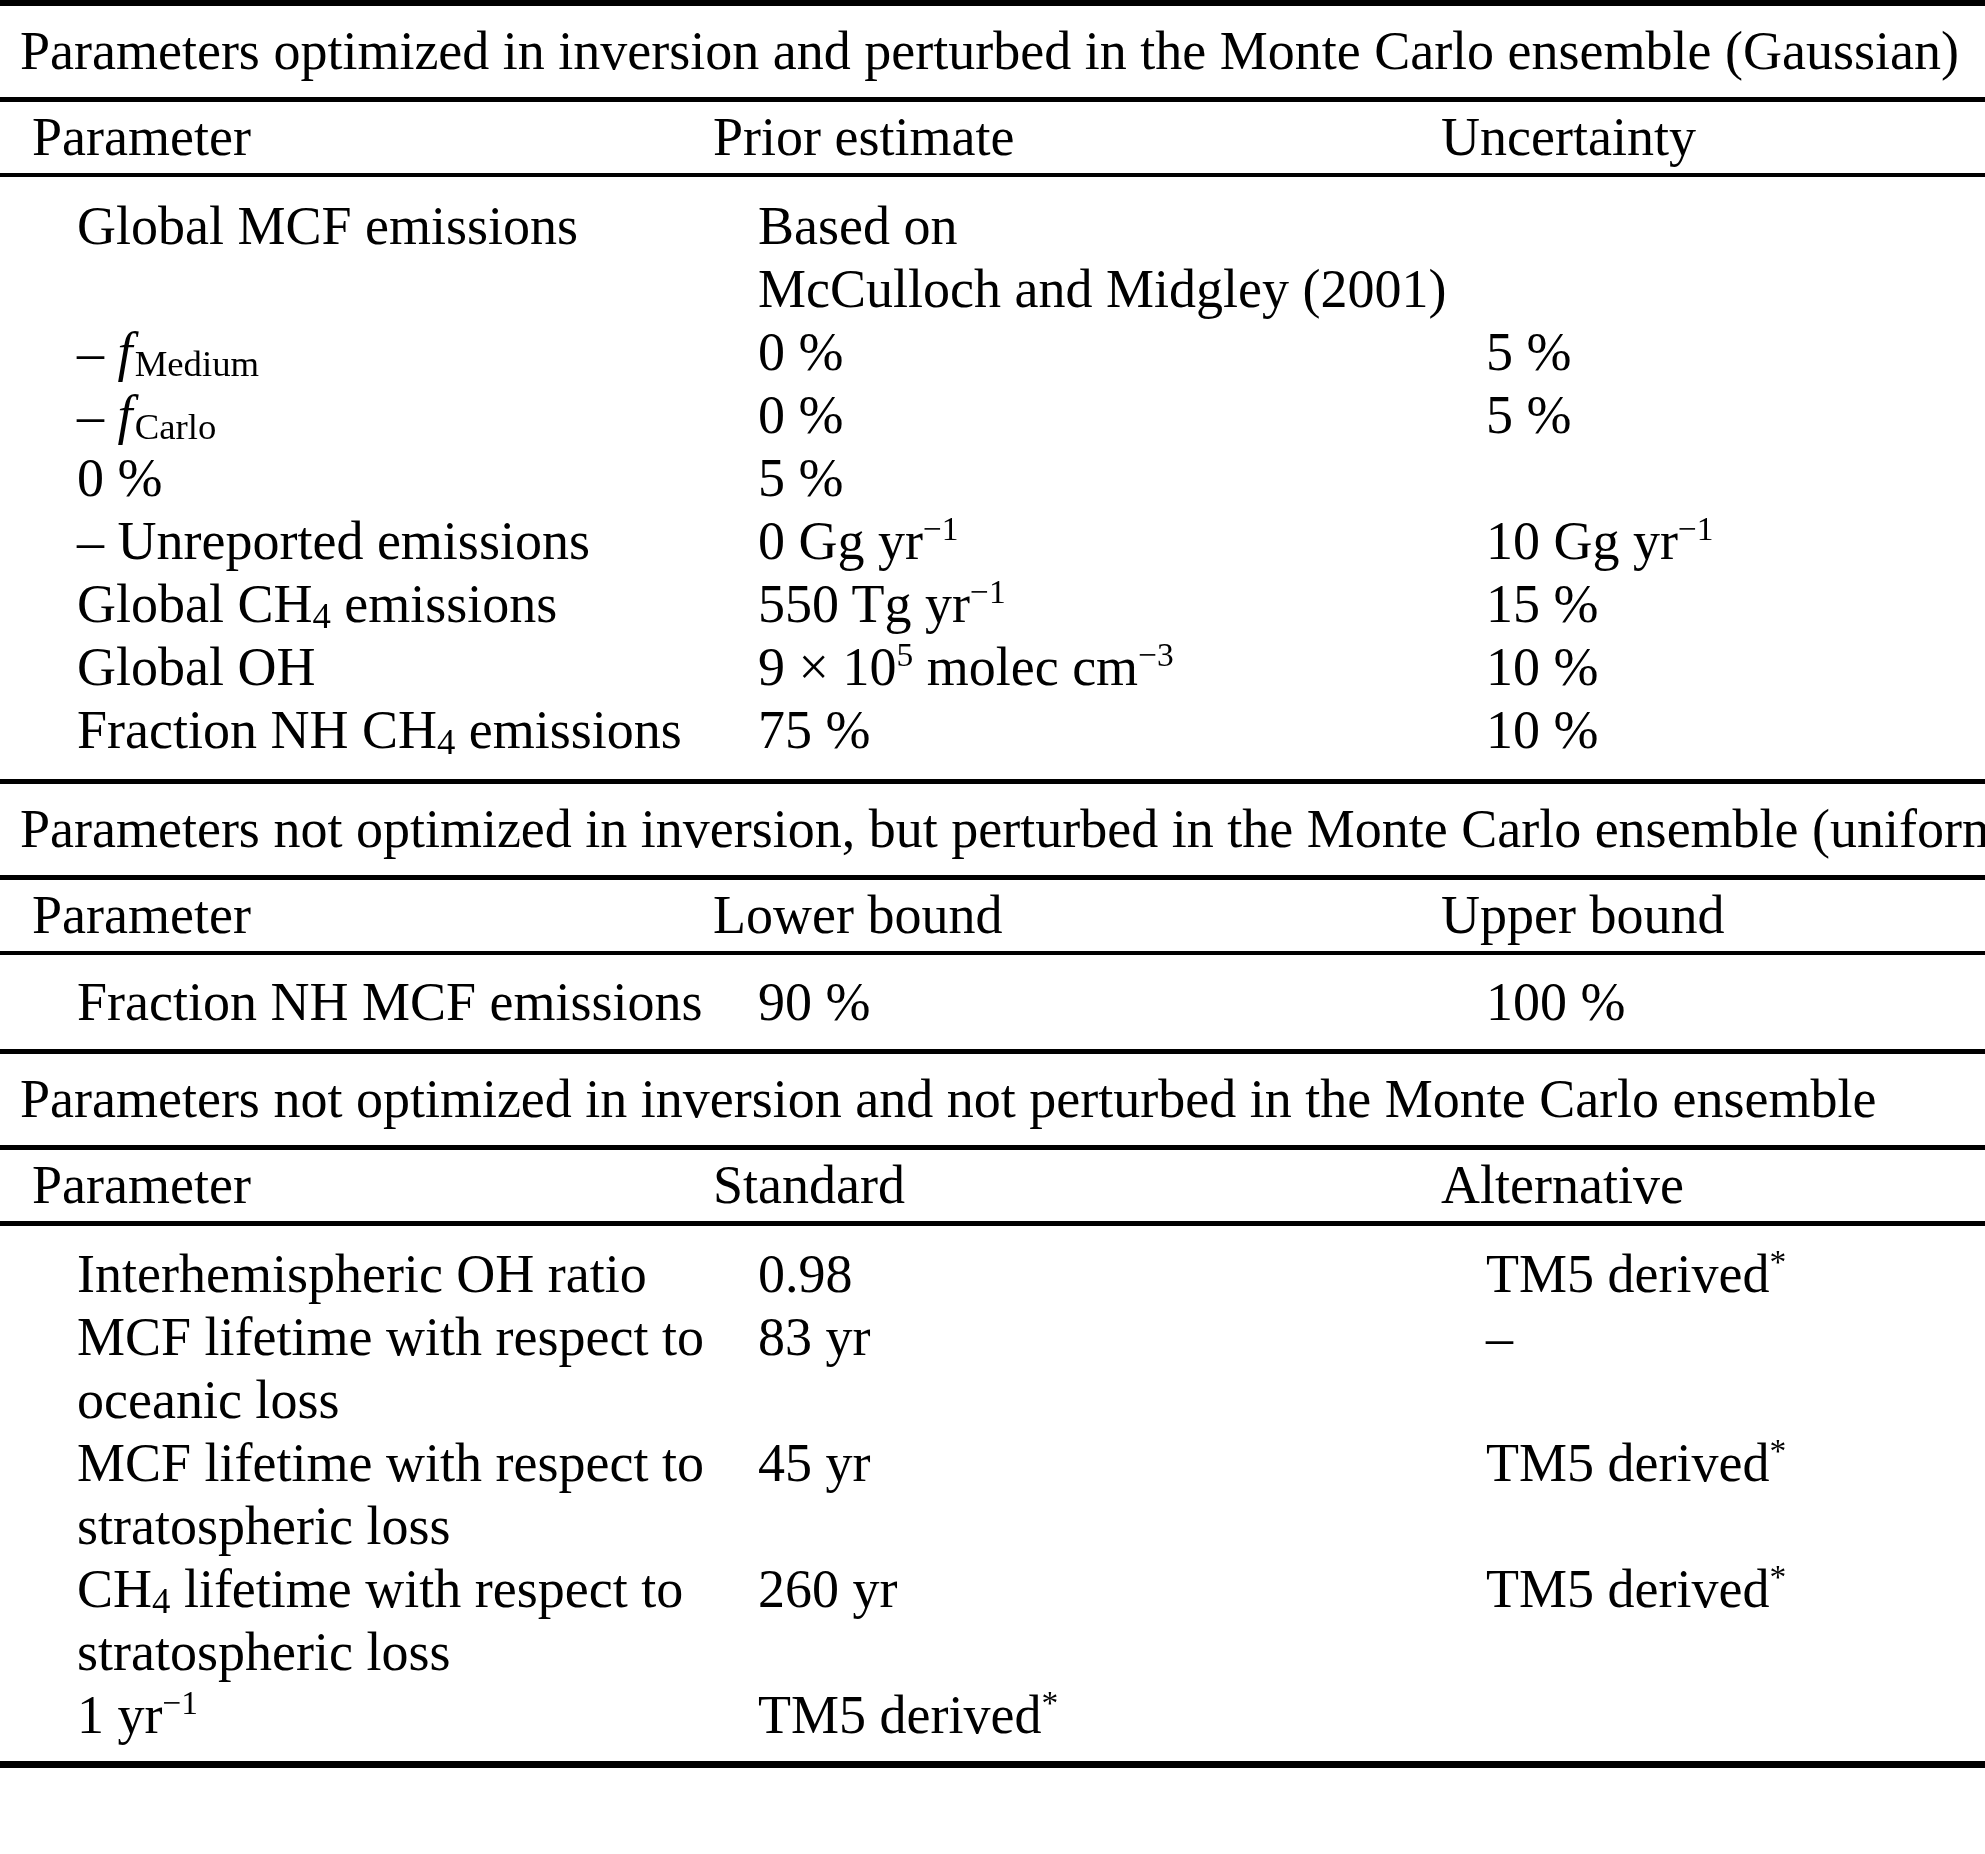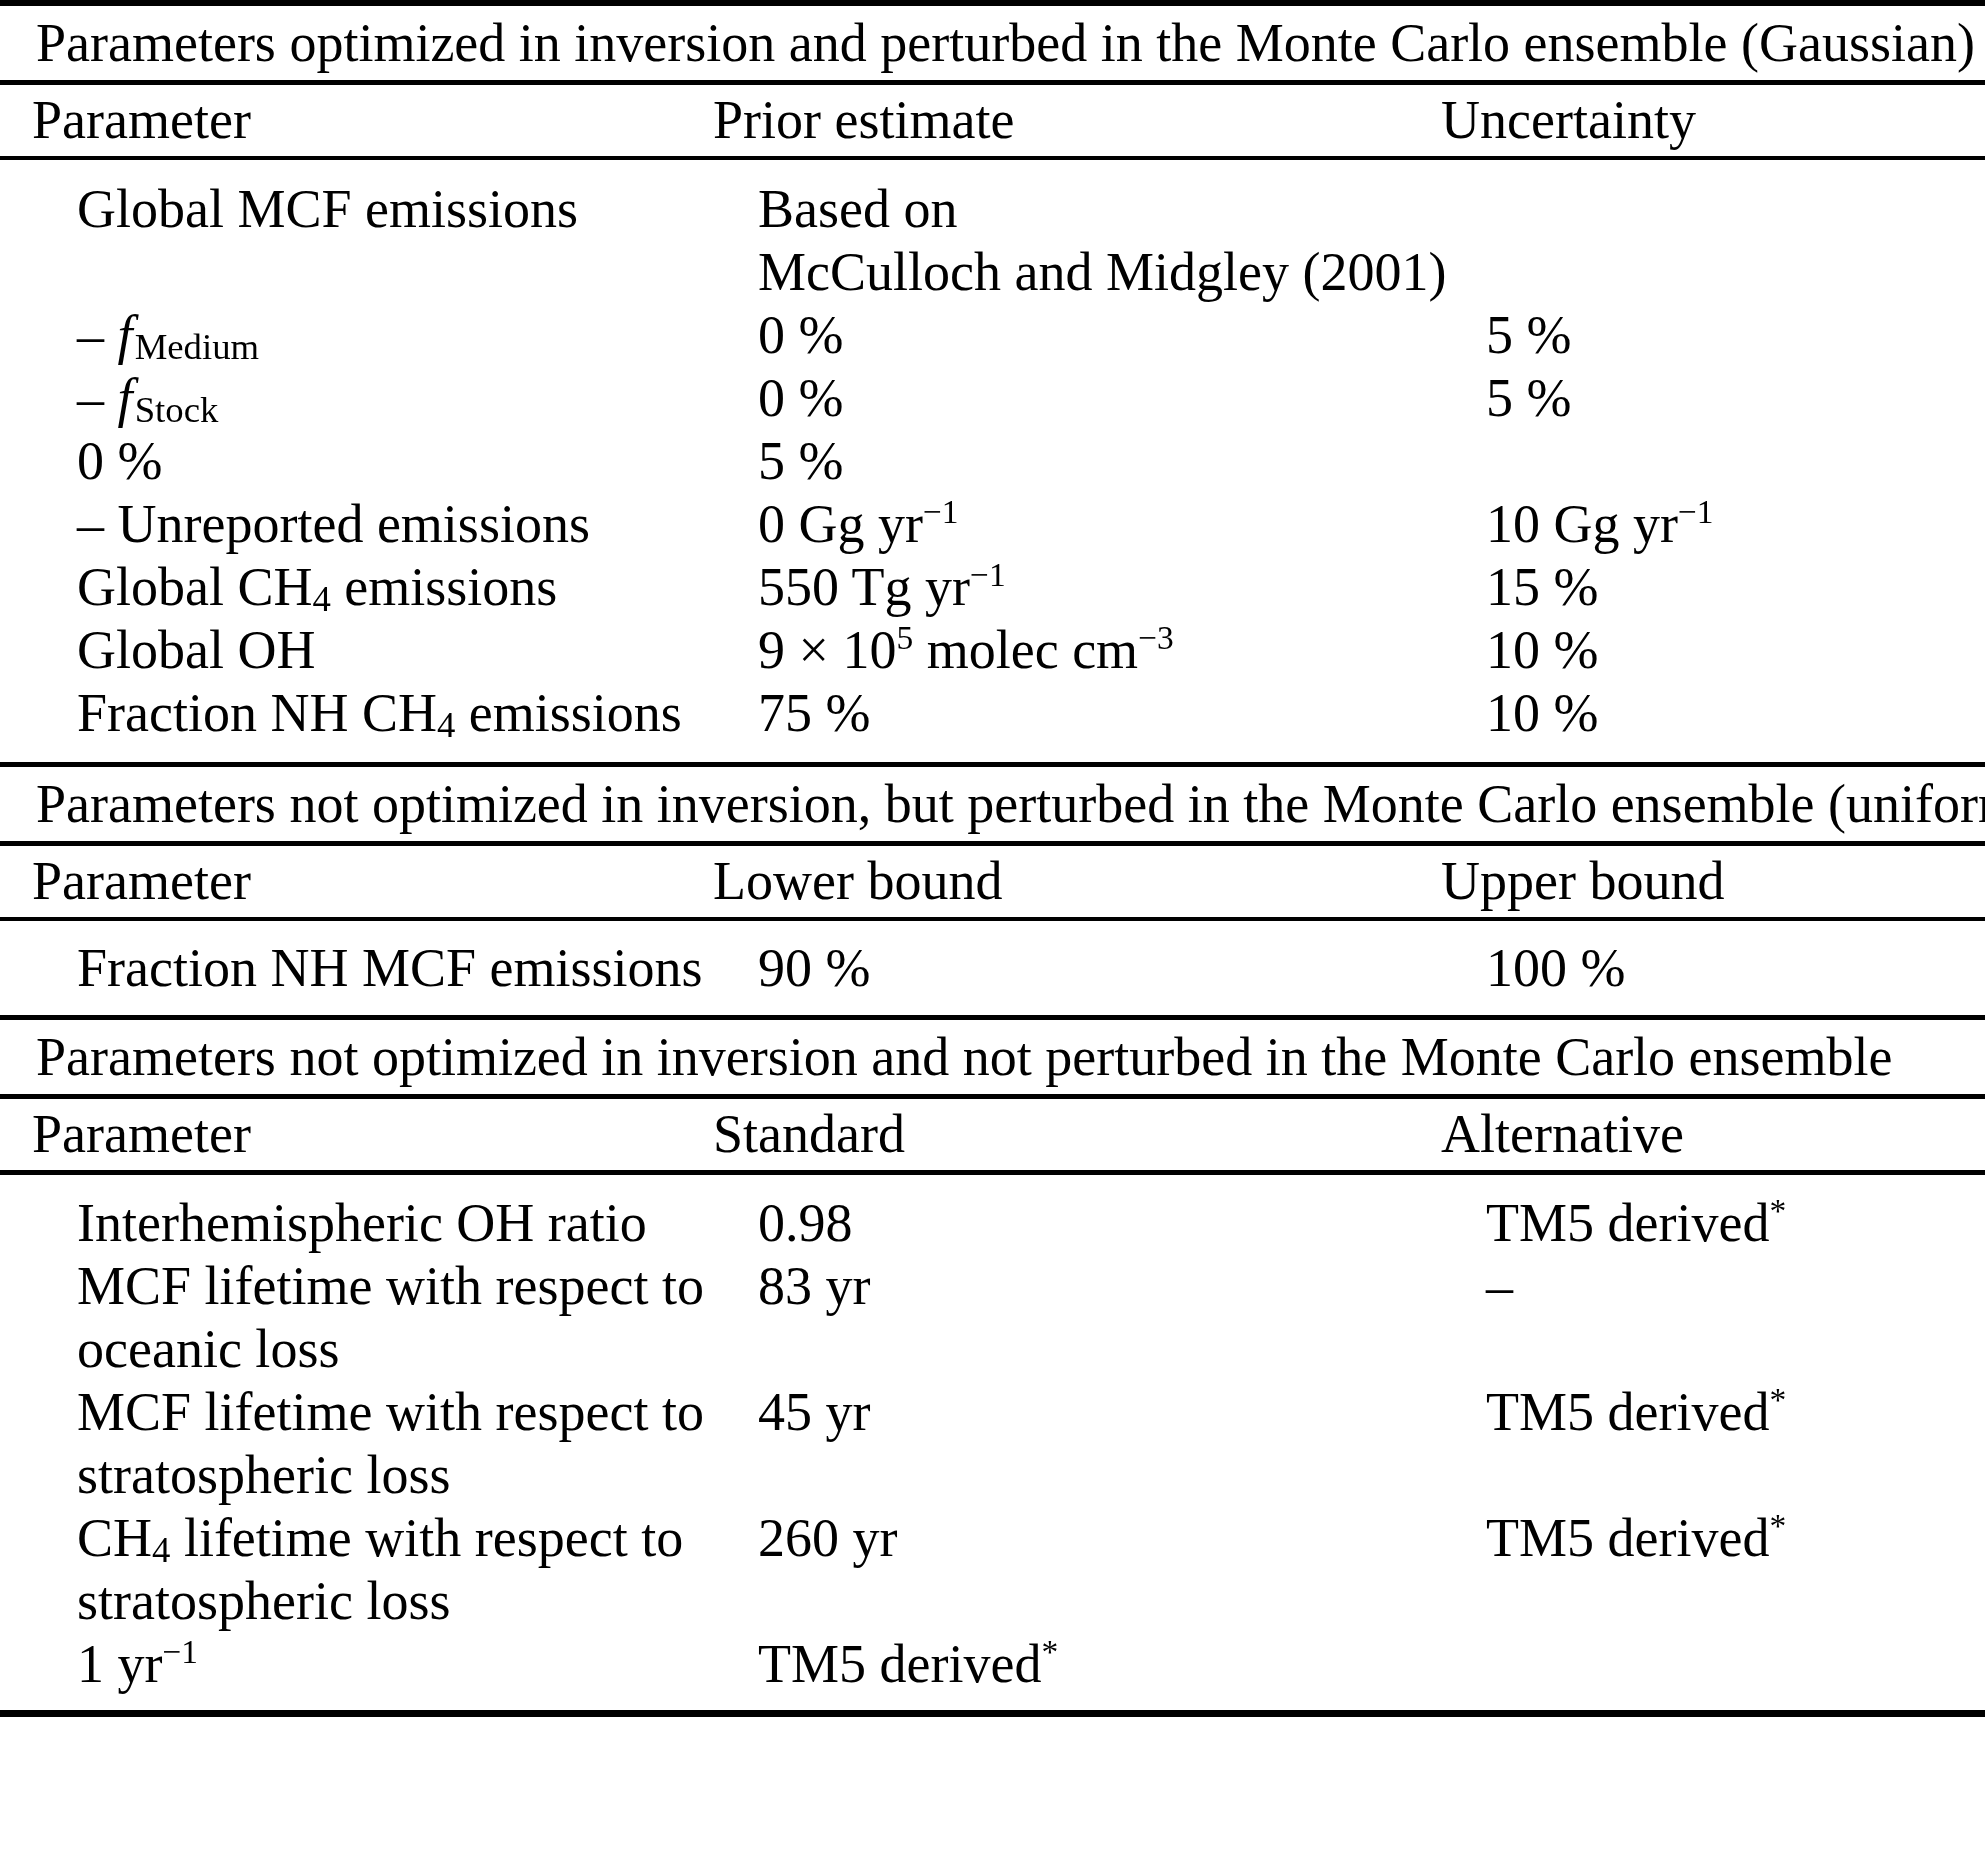--- a/index.html
+++ b/index.html
@@ -7,22 +7,22 @@
   .page {
     width:1986px; height:1854px; overflow:hidden;
     background:#ffffff; color:#000000;
     font-family:"Liberation Serif", serif;
     font-size:54px;
   }
   .rule { height:4.8px; background:#000; }
   .rule-top { height:5.8px; }
   .rule-bottom { height:6.7px; }
   .band-title {
-    height:74px; display:flex; align-items:center;
-    padding-left:36px; padding-right:19px;
+    height:91px; display:flex; align-items:center;
+    padding-left:20px; padding-right:19px;
     white-space:nowrap;
   }
   .cols {
     display:grid;
     grid-template-columns:681px 728px 1fr;
     width:100%;
     padding-left:32px;
   }
   .band-header { height:71px; align-items:center; }
   .data { padding:17.3px 0; }
@@ -69,21 +69,21 @@
         </div>
         <div class="cell">
           <div class="line">0 %</div>
         </div>
         <div class="cell">
           <div class="line">5 %</div>
         </div>
       </div>
       <div class="cols row">
         <div class="cell">
-          <div class="line">– <i>f</i><sub>Stock</sub></div>
+          <div class="line">– <i>f</i><sub>Carlo</sub></div>
         </div>
         <div class="cell">
           <div class="line">0 %</div>
         </div>
         <div class="cell">
           <div class="line">5 %</div>
         </div>
       </div>
       <div class="cols row">
         <div class="cell">

